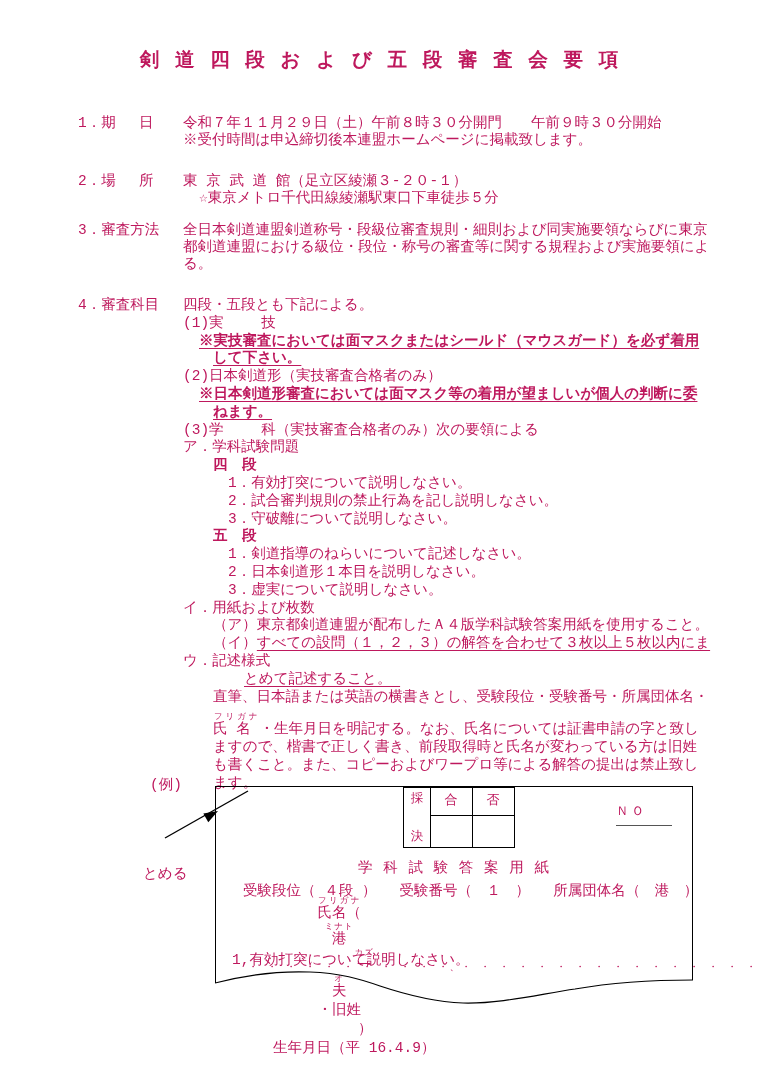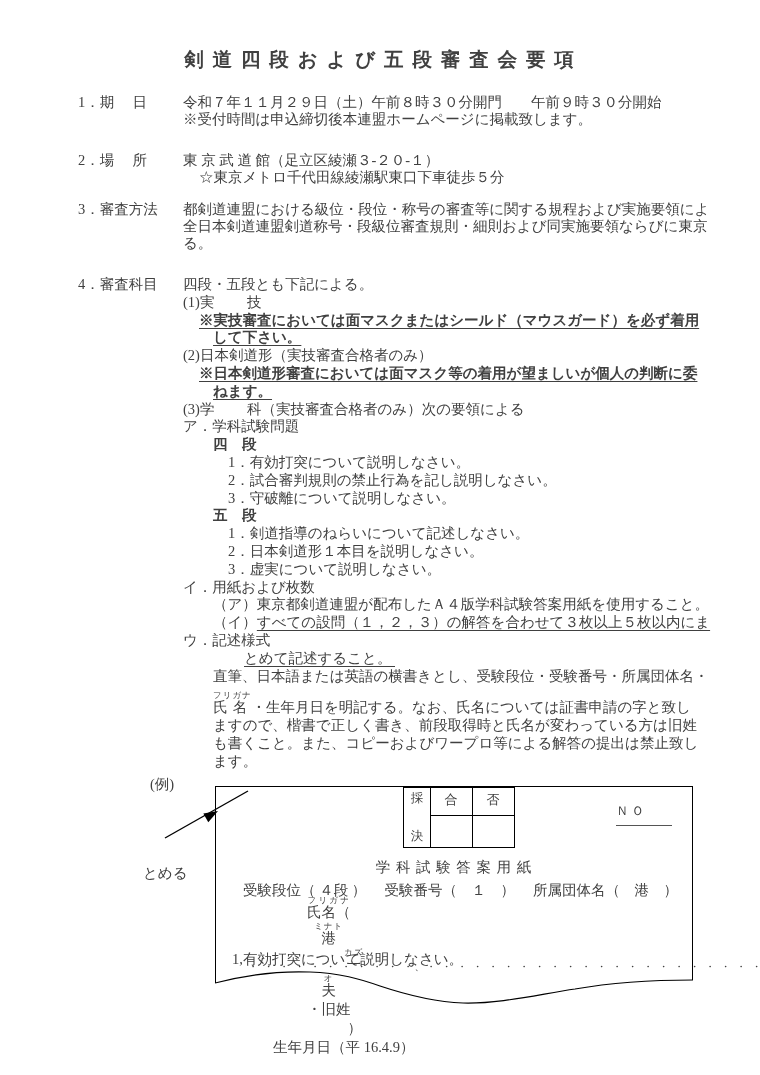--- a/index.html
+++ b/index.html
@@ -1,29 +1,29 @@
 <!DOCTYPE html>
 <html lang="ja"><head>
 <meta charset="utf-8">
 <style>
   html,body{margin:0;padding:0;background:#e8e8e8;}
   .page{
     position:relative;
     width:760px;height:1075px;
     background:#ffffff;
-    font-family:Liberation Serif, serif;
-    color:#404040;
+    font-family:Liberation Mono, monospace;
+    color:#be185d;
     overflow:hidden;
   }
   .ttl{
     position:absolute;top:46px;left:0;right:0;
     text-align:center;font-size:19.5px;font-weight:bold;
     letter-spacing:2px;white-space:pre;
   }
-  .sec{position:absolute;left:0;right:0;}
+  .sec{position:absolute;left:0;right:0;margin-top:21px;}
   .lbl{position:absolute;left:78px;top:0;font-size:14.5px;line-height:17.2px;white-space:pre;}
   .content{margin-left:183px;margin-right:40px;}
   .ln{font-size:14.5px;line-height:17.2px;min-height:17.2px;white-space:pre;}
   .s4 .ln{line-height:17.8px;min-height:17.8px;}
   .i1{padding-left:16px;}
   .i2{padding-left:30px;}
   .i3{padding-left:45px;}
   .i4{padding-left:61px;}
   .bold{font-weight:bold;}
   .bu{font-weight:bold;text-decoration:underline;text-underline-offset:3px;text-decoration-thickness:1px;}
@@ -86,22 +86,22 @@
     <div class="lbl">2．場　 所</div>
     <div class="content">
       <div class="ln">東 京 武 道 館（足立区綾瀬３‐２０‐１）</div>
       <div class="ln i1">☆東京メトロ千代田線綾瀬駅東口下車徒歩５分</div>
     </div>
   </div>
 
   <div class="sec" style="top:201px">
     <div class="lbl">3．審査方法</div>
     <div class="content">
+      <div class="ln">全日本剣道連盟剣道称号・段級位審査規則・細則および同実施要領ならびに東京</div>
       <div class="ln">都剣道連盟における級位・段位・称号の審査等に関する規程および実施要領によ</div>
-      <div class="ln">全日本剣道連盟剣道称号・段級位審査規則・細則および同実施要領ならびに東京</div>
       <div class="ln">る。</div>
     </div>
   </div>
 
   <div class="sec s4" style="top:276px">
     <div class="lbl">4．審査科目</div>
     <div class="content">
       <div class="ln">四段・五段とも下記による。</div>
       <div class="ln">(1)実　　 技</div>
       <div class="ln i1 bu">※実技審査においては面マスクまたはシールド（マウスガード）を必ず着用</div>

